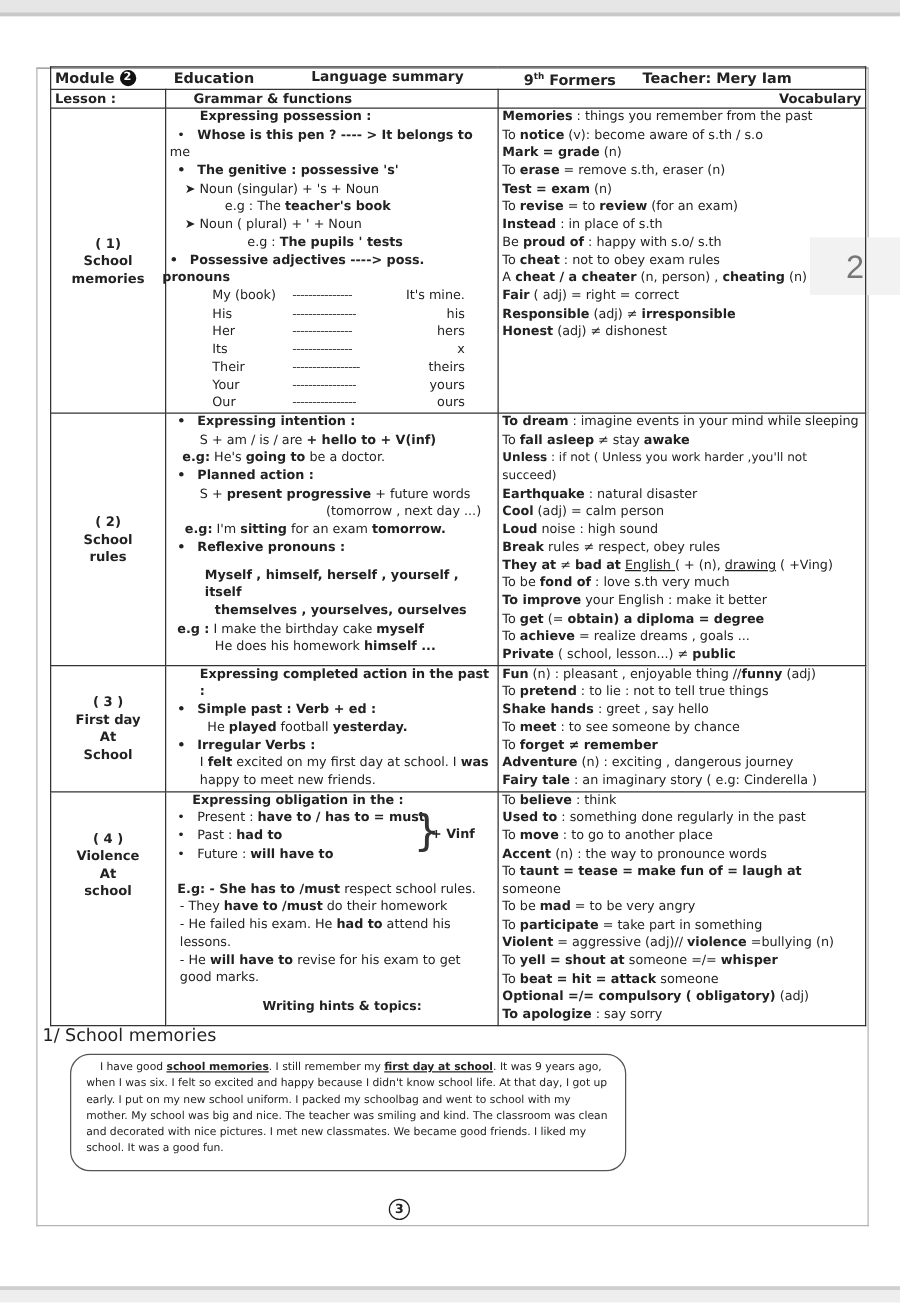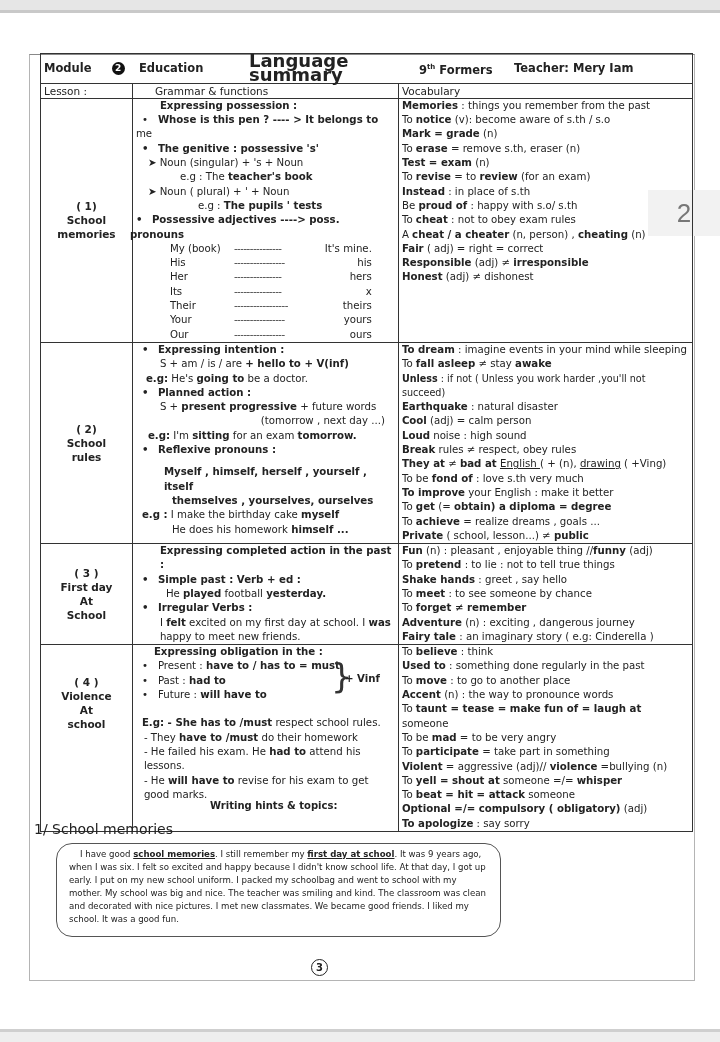--- a/index.html
+++ b/index.html
@@ -7,39 +7,39 @@
          font-family:"DejaVu Sans", sans-serif; color:#222; }
   .topbar { position:absolute; left:0; top:0; width:720px; height:10px; background:#e6e6e6; border-bottom:3px solid #c9c9c9; }
   .bottombar { position:absolute; left:0; top:1029px; width:720px; height:13px; background:#eee; border-top:3px solid #cfcfcf; }
   .page { position:absolute; left:29px; top:54px; width:664px; height:925px; border:1px solid #b4b4b4; border-top:1px solid #888; background:#fff; }
   .pg-badge { position:absolute; left:648px; top:190px; width:72px; height:46px; background:#f2f2f2; color:#777;
               font-size:26px; font-family:"Liberation Sans", sans-serif; display:flex; align-items:center; justify-content:center; }
   table.summary { position:absolute; left:40px; top:53px; width:653px; border-collapse:collapse; font-size:10.2px; line-height:14.3px; }
   table.summary td { border:1.2px solid #333; vertical-align:top; padding:0 3px; }
   .hdr td { font-weight:bold; padding:2px 5px; font-size:11.5px; }
   .hdr .inner { display:flex; align-items:center; gap:0; }
-  .hdr .c1 { width:95px; display:flex; align-items:center; gap:20px; }
+  .hdr .c1 { width:95px; display:flex; align-items:center; gap:4px; }
   .hdr .num { display:inline-block; width:13px; height:13px; border-radius:50%; background:#111; color:#fff; font-size:9px; text-align:center; line-height:13px; }
   .hdr .c2 { width:110px; }
-  .hdr .c3 { width:170px; font-size:18px; }
+  .hdr .c3 { width:170px; font-size:11px; }
   .hdr .c4 { width:95px; }
   .sup { font-size:7px; vertical-align:super; }
-  .colhead td { font-weight:normal; font-size:10.5px; padding:1px 4px; }
+  .colhead td { font-weight:bold; font-size:10.5px; padding:1px 4px; }
   .lesson { width:86px; text-align:center; font-weight:bold; vertical-align:middle !important; font-size:10.5px; line-height:14px; }
   .gram { width:260px; }
   .vocab { width:296px; }
   .b { font-weight:bold; }
   .u { text-decoration:underline;margin-top:43px; }
   .bul { display:inline-block; width:22px; text-align:left; padding-left:6px; box-sizing:border-box; }
   .ind1 { padding-left:24px; }
   .ind2 { padding-left:44px; }
   .ind3 { padding-left:62px; }
   .pr-row { display:flex; padding-left:34px; }
   .pr-row .a { width:64px; } .pr-row .d { width:78px; color:#444; letter-spacing:-0.5px; } .pr-row .p { width:60px; text-align:right; }
-  .center { text-align:left; }
+  .center { text-align:right; }
   .right { text-align:right; }
   .oblig { position:relative; }
   .brace { position:absolute; left:198px; top:14px; font-size:34px; line-height:34px; font-weight:normal; color:#333; }
   .vinf { position:absolute; left:212px; top:27px; font-weight:bold; }
   .writing-title { position:absolute; left:210px; top:800px; font-weight:bold; font-size:10px; }
   .topic { position:absolute; left:34px; top:821px; font-weight:normal; font-size:14px; }
   .essay { position:absolute; left:56px; top:843px; width:445px; height:94px; border:1.3px solid #555; border-radius:16px;
            font-size:8.6px; line-height:13px; padding:4px 8px 4px 12px; box-sizing:border-box; text-align:left; }
   .pnum { position:absolute; left:311px; top:959px; width:15px; height:15px; border:1.3px solid #222; border-radius:50%;
           font-size:10px; font-weight:bold; text-align:center; line-height:15px; }

